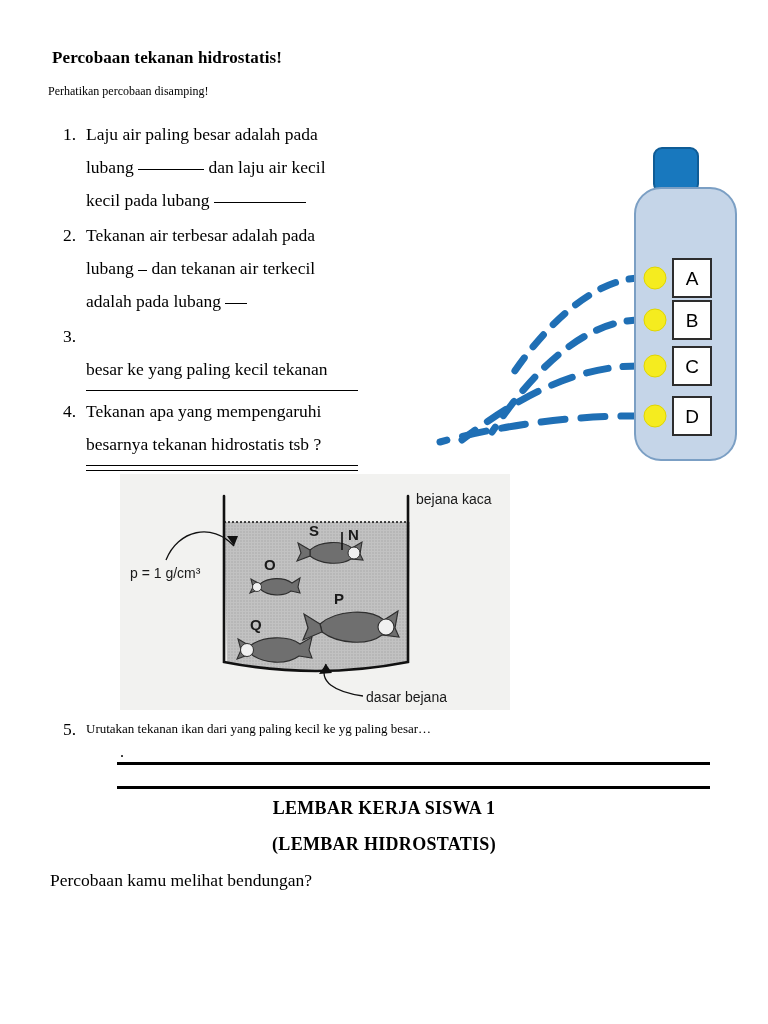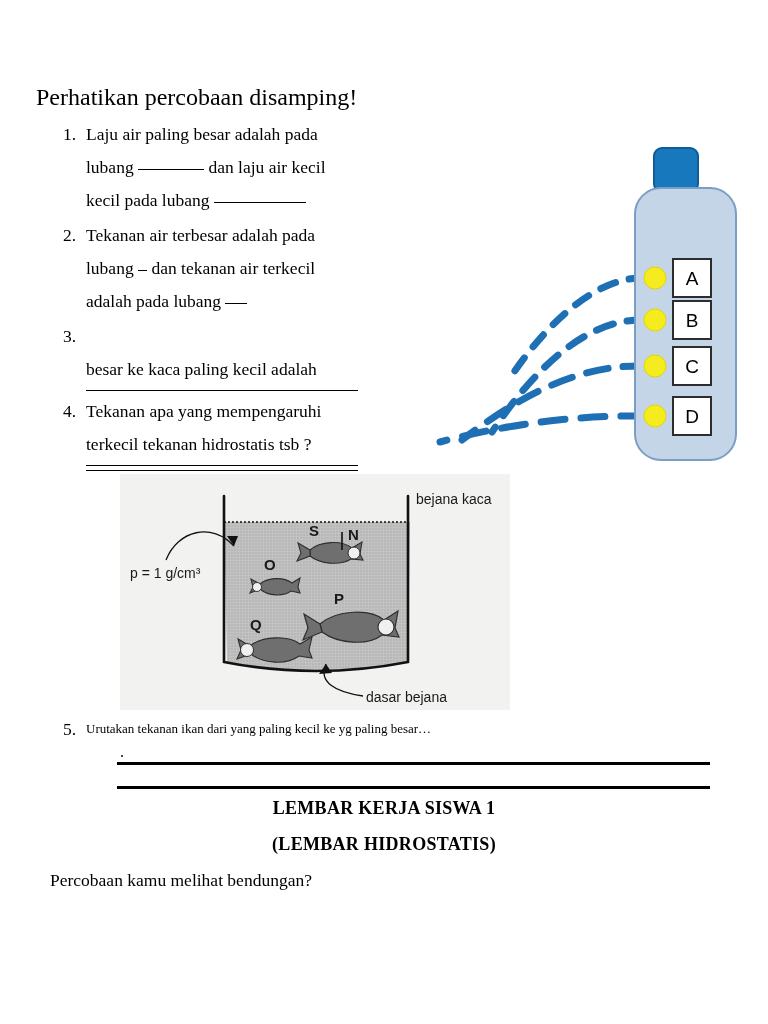--- a/index.html
+++ b/index.html
@@ -26,23 +26,23 @@
   .heading-bold {
     position: absolute;
     left: 52px;
     top: 48px;
     font-size: 17px;
     font-weight: bold;
     letter-spacing: 0.1px;
   }
   .subheading {
     position: absolute;
-    left: 36px;
+    left: 48px;
     top: 84px;
-    font-size: 24px;
+    font-size: 12px;
   }
 
   .qlist {
     position: absolute;
     left: 50px;
     top: 118px;
     width: 400px;
   }
   .qitem {
     display: flex;
@@ -167,20 +167,21 @@
     font-family: "Liberation Sans", sans-serif;
     font-size: 19px;
     fill: #000;
   }
 </style>
 </head>
 <body>
 
 <div class="page">
 
+  <div class="heading-bold">Percobaan tekanan hidrostatis!</div>
 
   <div class="subheading">Perhatikan percobaan disamping!</div>
 
   <div class="qlist">
 
     <div class="qitem">
       <div class="qnum">1.</div>
       <div class="qbody">
         <span>Laju air paling besar adalah pada</span><br>
         <span>lubang</span>
@@ -200,30 +201,30 @@
         <span>dan tekanan air terkecil</span><br>
         <span>adalah pada lubang</span>
         <span class="blank b-small"></span>
       </div>
     </div>
 
     <div class="qitem">
       <div class="qnum">3.</div>
       <div class="qbody">
         <br>
-        <span>besar ke kaca paling kecil adalah</span>
+        <span>besar ke yang paling kecil tekanan</span>
         <div class="ruleline rule-w1"></div>
       </div>
     </div>
 
     <div class="qitem">
       <div class="qnum">4.</div>
       <div class="qbody">
         <span>Tekanan apa yang mempengaruhi</span><br>
-        <span>terkecil tekanan hidrostatis tsb ?</span>
+        <span>besarnya tekanan hidrostatis tsb ?</span>
         <div class="ruleline rule-w2"></div>
         <div class="ruleline rule-w3"></div>
       </div>
     </div>
 
   </div>
 
   <div class="bottle-fig">
     <svg width="320" height="340" viewBox="0 0 320 340">
 

